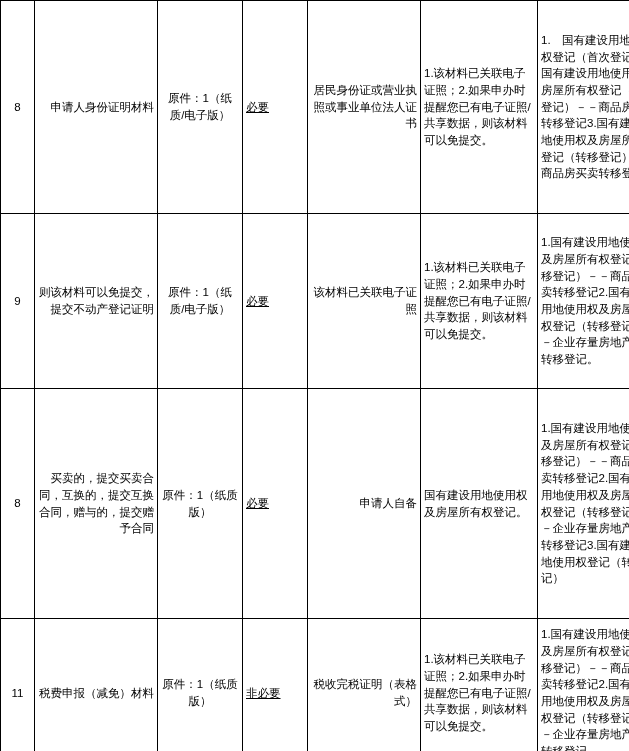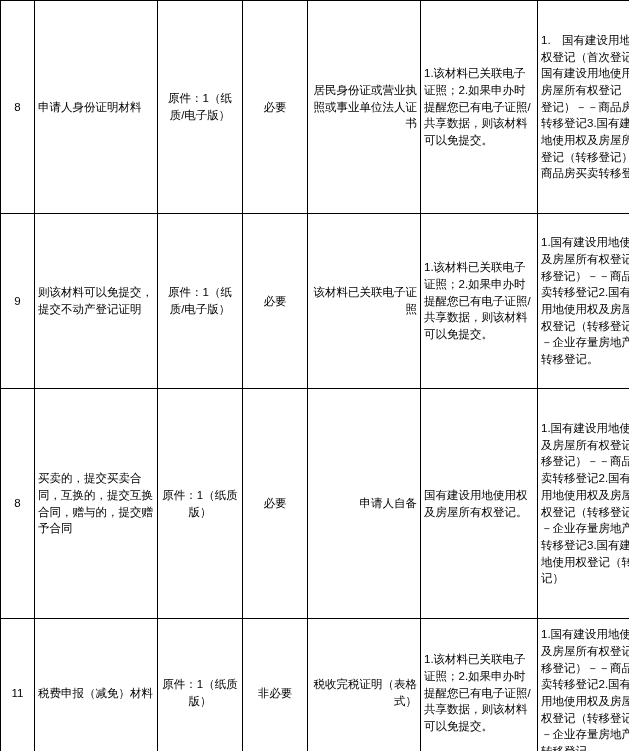--- a/index.html
+++ b/index.html
@@ -27,29 +27,30 @@
     font-size: 11.5px;
     line-height: 1.45;
   }
   td.col-index {
     width: 27px;
     text-align: center;
     font-size: 12px;
   }
   td.col-name {
     width: 116px;
-    text-align: left;
+    text-align: right;
   }
   td.col-copies {
     width: 78px;
     text-align: center;
   }
   td.col-required {
     width: 58px;
-    text-align: center;
+    text-align: left;
+    text-decoration: underline;
   }
   td.col-source {
     width: 106px;
     text-align: right;
   }
   td.col-note {
     width: 110px;
     text-align: left;
     vertical-align: middle;
     margin-top: 36px;

